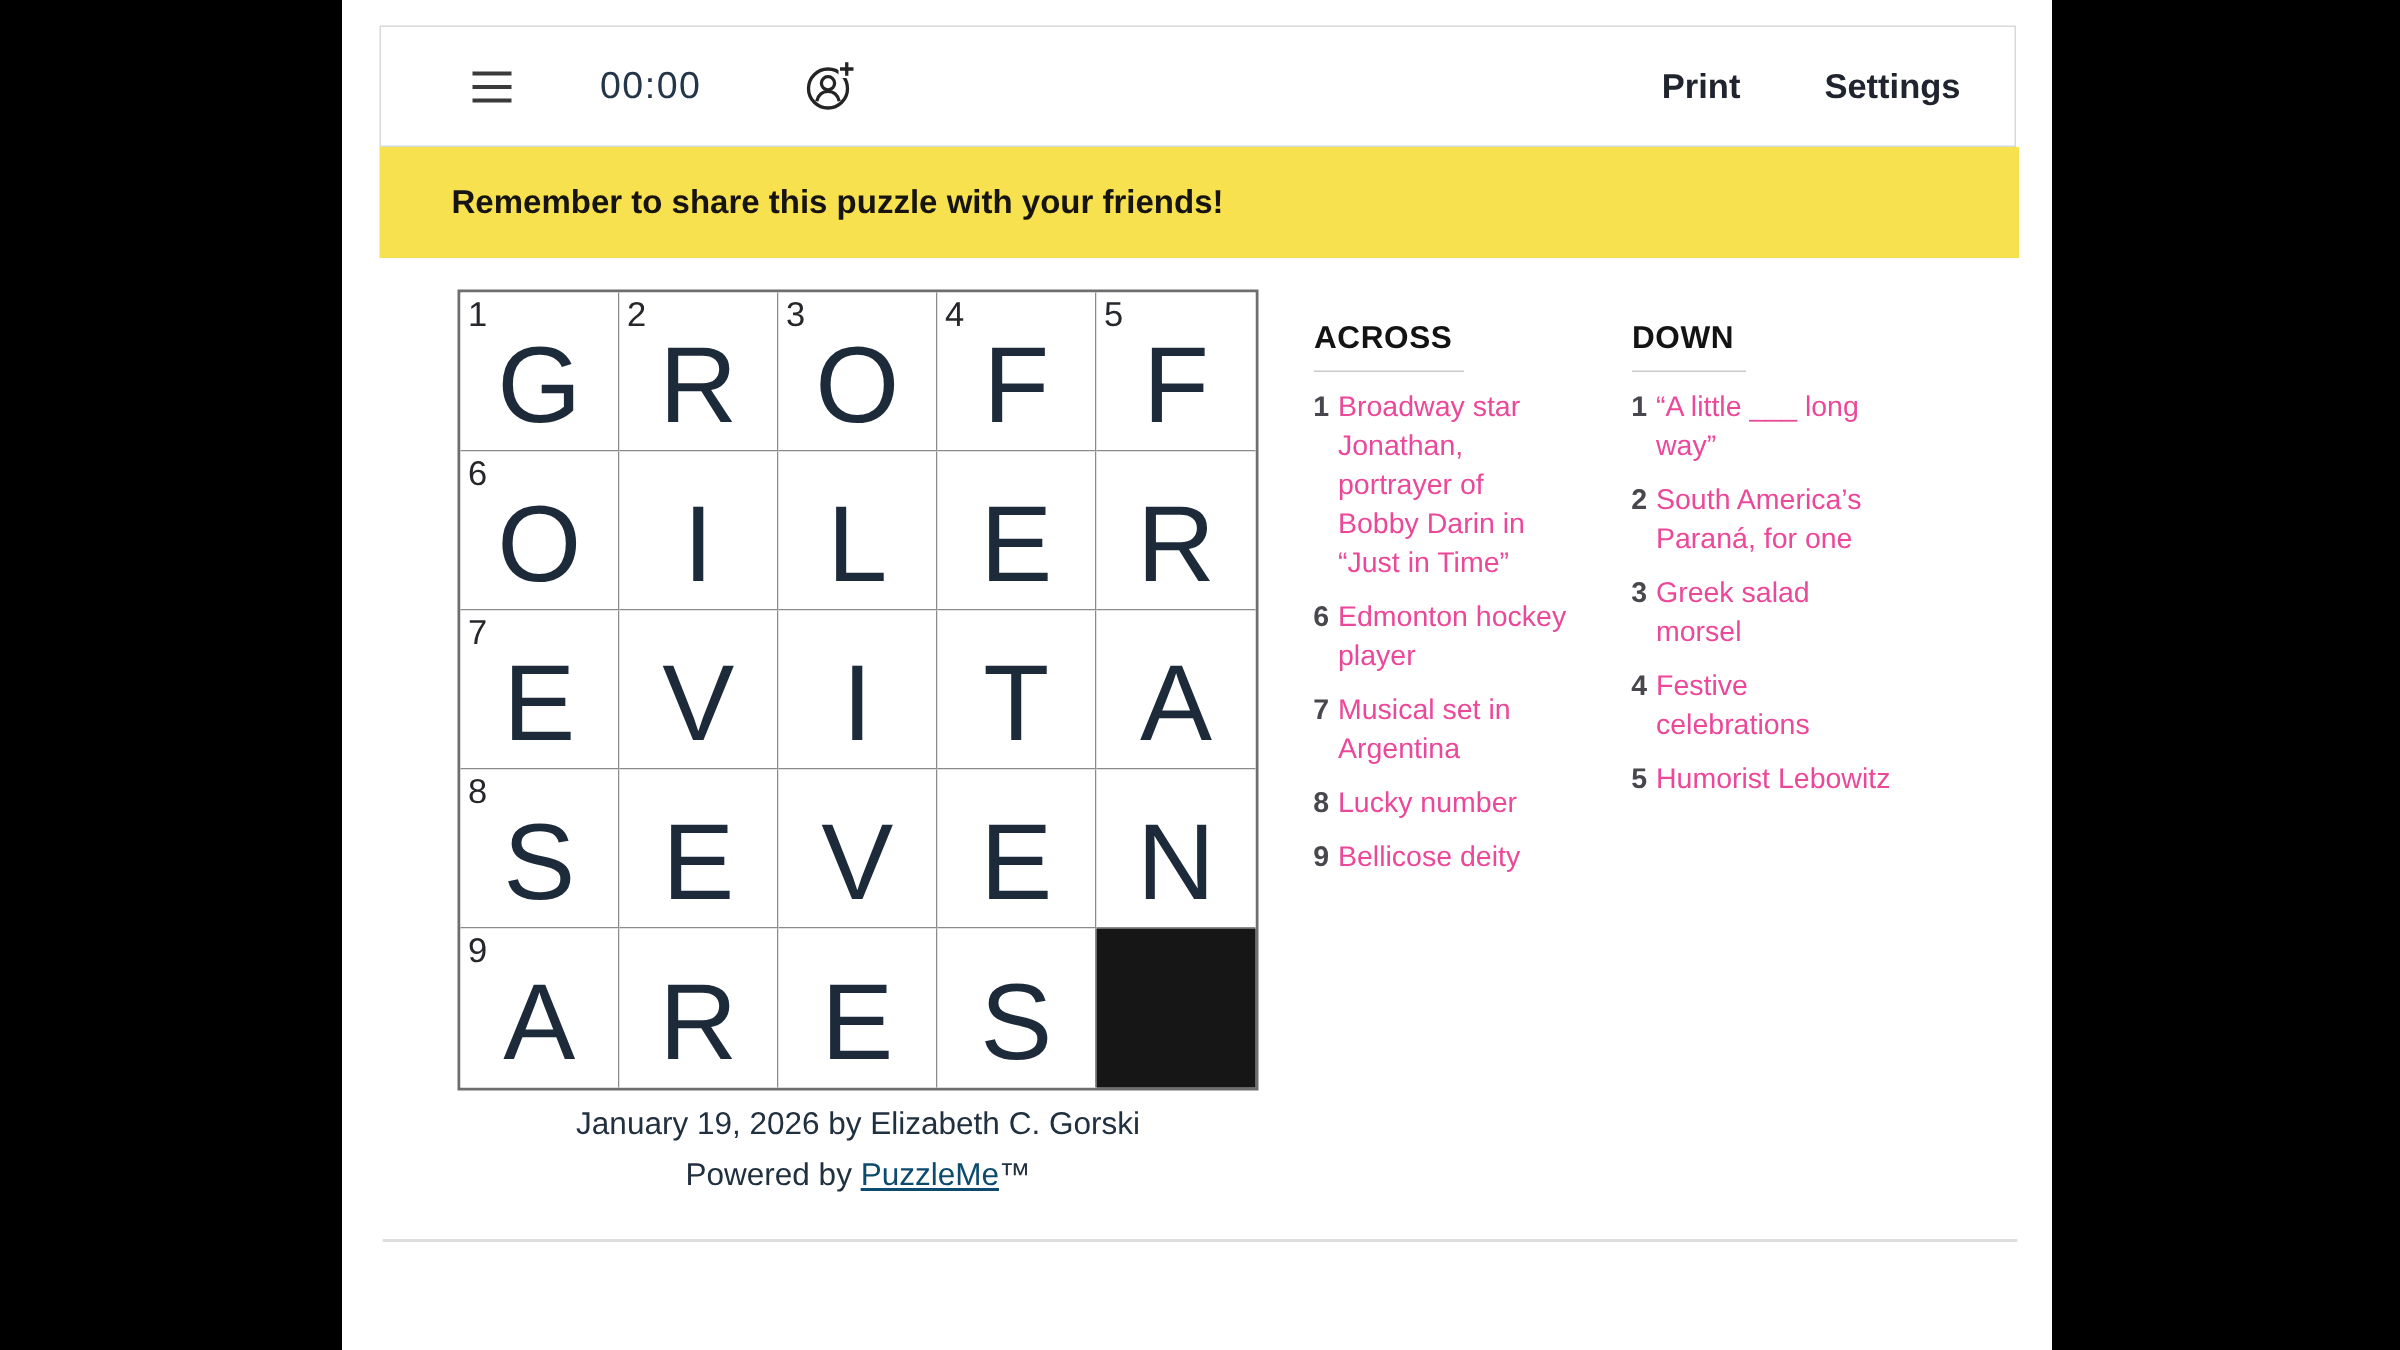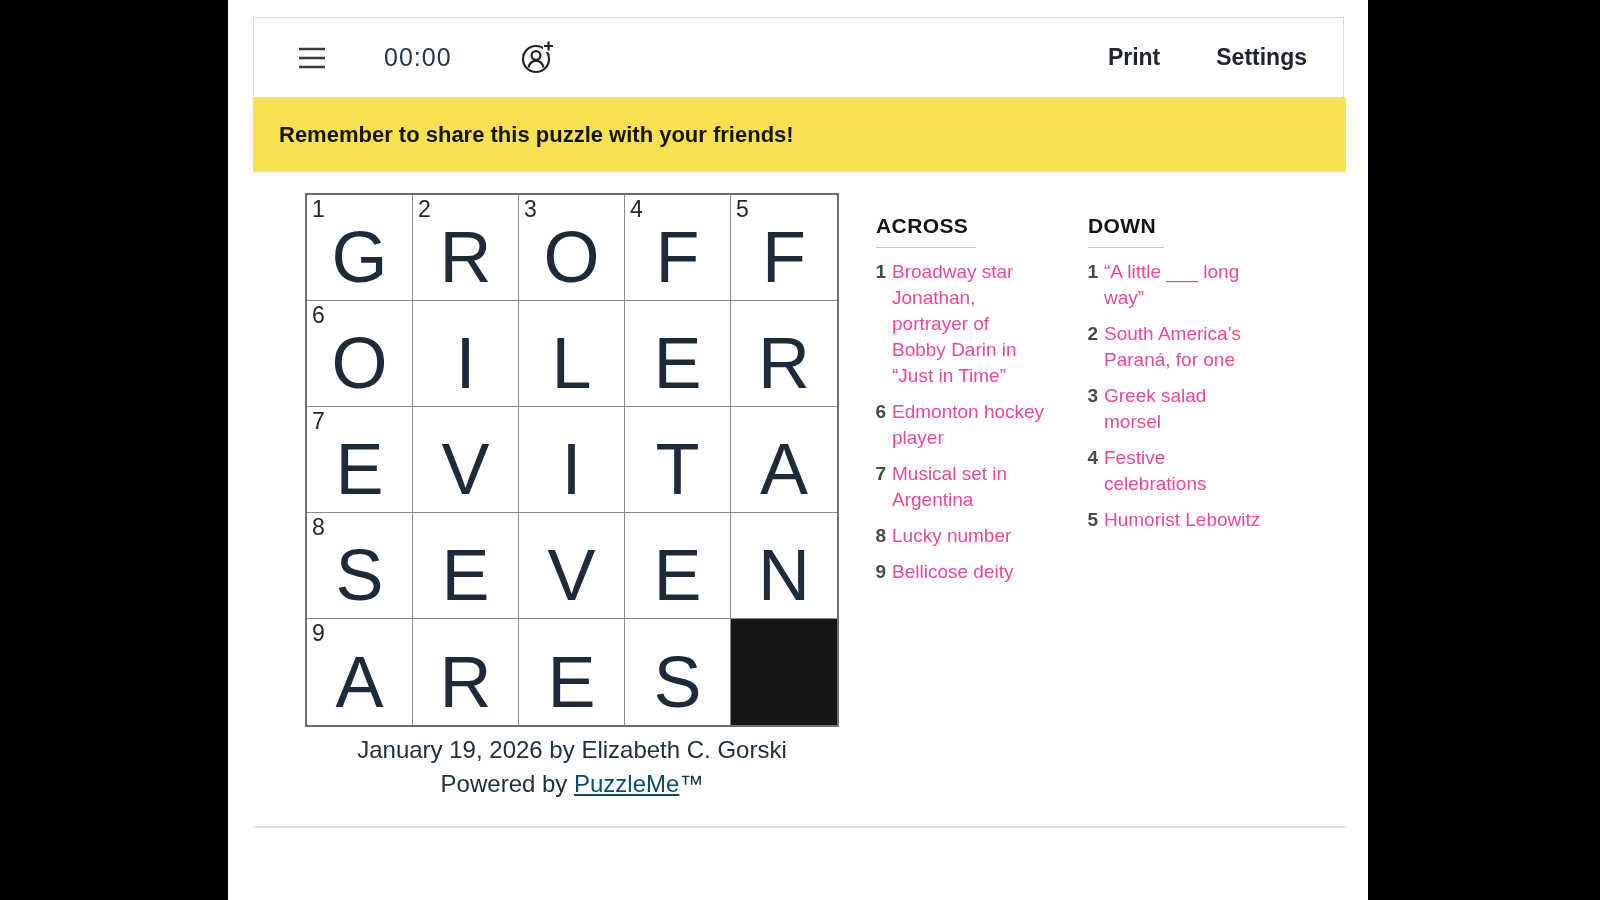--- a/index.html
+++ b/index.html
@@ -3,51 +3,51 @@
 <meta charset="utf-8">
 <style>
   * { margin:0; padding:0; box-sizing:border-box; }
   html,body { width:1600px; height:900px; background:#000; overflow:hidden;
               font-family:"Liberation Sans", sans-serif; }
   .viewport { position:relative; width:1600px; height:900px; background:#000; }
   .page { position:absolute; left:228px; top:0; width:1140px; height:900px; background:#fff; }
 
   
   .topbar { position:absolute; left:25px; top:17px; width:1091px; height:81px;
-            background:#fff; border:1px solid #d8d8d8; display:flex; align-items:center; }
+            background:#fff; border:1px solid #d8d8d8; display:flex; align-items:center;padding-left:16px; }
   .topbar button { background:none; border:none; cursor:pointer; font-family:inherit;font-weight:bold; }
   .hamburger { margin-left:42px; width:34px; height:28px; display:flex; align-items:center; }
   .timer { margin-left:54px; font-size:25px; letter-spacing:1px; color:#24364a; font-weight:500; }
   .invite { margin-left:66px; width:40px; height:40px; display:flex; align-items:center; }
   .spacer { flex:1; }
   .textbtn { font-size:23px; color:#20242e; font-weight:500; }
   .print-btn { margin-right:56px; }
   .settings-btn { margin-right:36px; }
 
   
   .banner { position:absolute; left:25px; top:98px; width:1093px; height:74px;
             background:#F8E14E; display:flex; align-items:center; }
-  .banner span { padding-left:26px; font-size:22px; font-weight:bold; color:#161412; }
+  .banner span { padding-left:48px; font-size:22px; font-weight:bold; color:#161412; }
 
   
   .grid { position:absolute; left:77px; top:193px;
           display:grid; grid-template-columns:repeat(5,106px); grid-auto-rows:106px;
           border:2px solid #6e6e6e; background:#fff; }
   .cell { position:relative; border-right:1px solid #8a8a8a; border-bottom:1px solid #8a8a8a;
           background:#fff; cursor:pointer; }
   .cell:nth-child(5n) { border-right:none; }
   .cell:nth-last-child(-n+5) { border-bottom:none; }
   .cell.black { background:#161616; cursor:default; }
   .cell .num { position:absolute; top:1px; left:5px; font-size:23px; color:#26272b; }
   .cell .letter { position:absolute; left:0; right:0; bottom:7px; text-align:center;
                   font-size:72px; line-height:1; color:#1C2A39; }
 
   
   .attribution { position:absolute; left:77px; top:733px; width:534px; text-align:center;
-                 font-size:24px; line-height:34px; color:#20303f; }
+                 font-size:21px; line-height:34px; color:#20303f; }
   .pm { color:#0c4a6e; text-decoration:underline; cursor:pointer; }
 
   
   .clue-col { position:absolute; top:191px;margin-top:23px; }
   .clue-col.across { left:640px; width:206px; }
   .clue-col.down   { left:852px; width:200px; }
   .clue-head { font-size:21px; font-weight:bold; color:#131313; letter-spacing:.4px;
                width:fit-content; padding:0 8px 9px 0; border-bottom:1px solid #c9c9c9;
                margin:0 0 11px 8px; }
   .clue { display:flex; margin-bottom:10px; font-size:19px; line-height:26px; cursor:pointer; }

